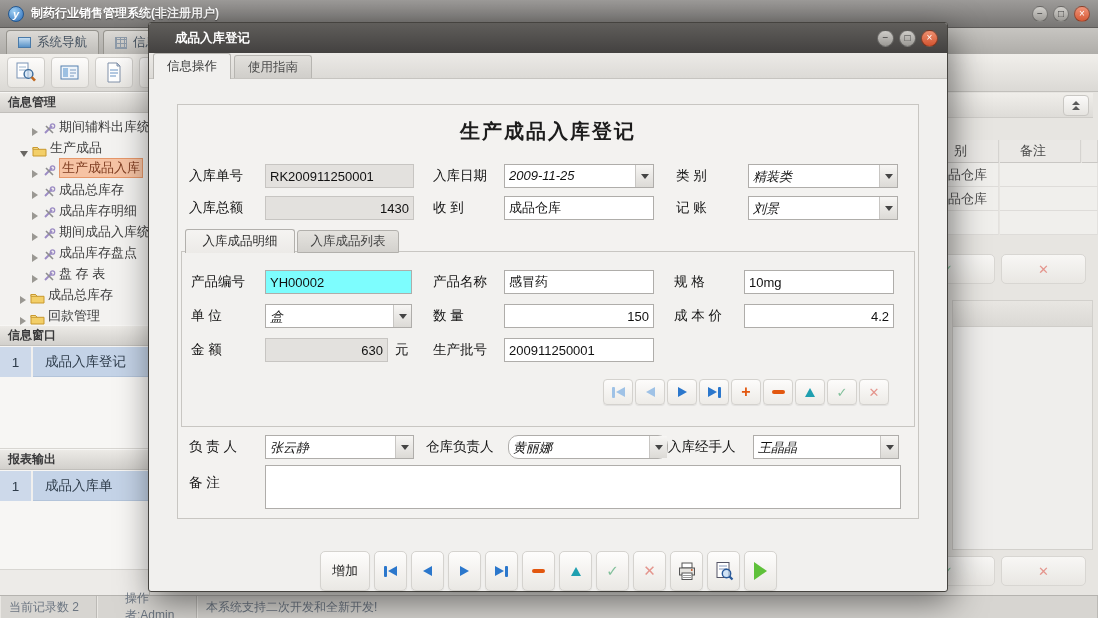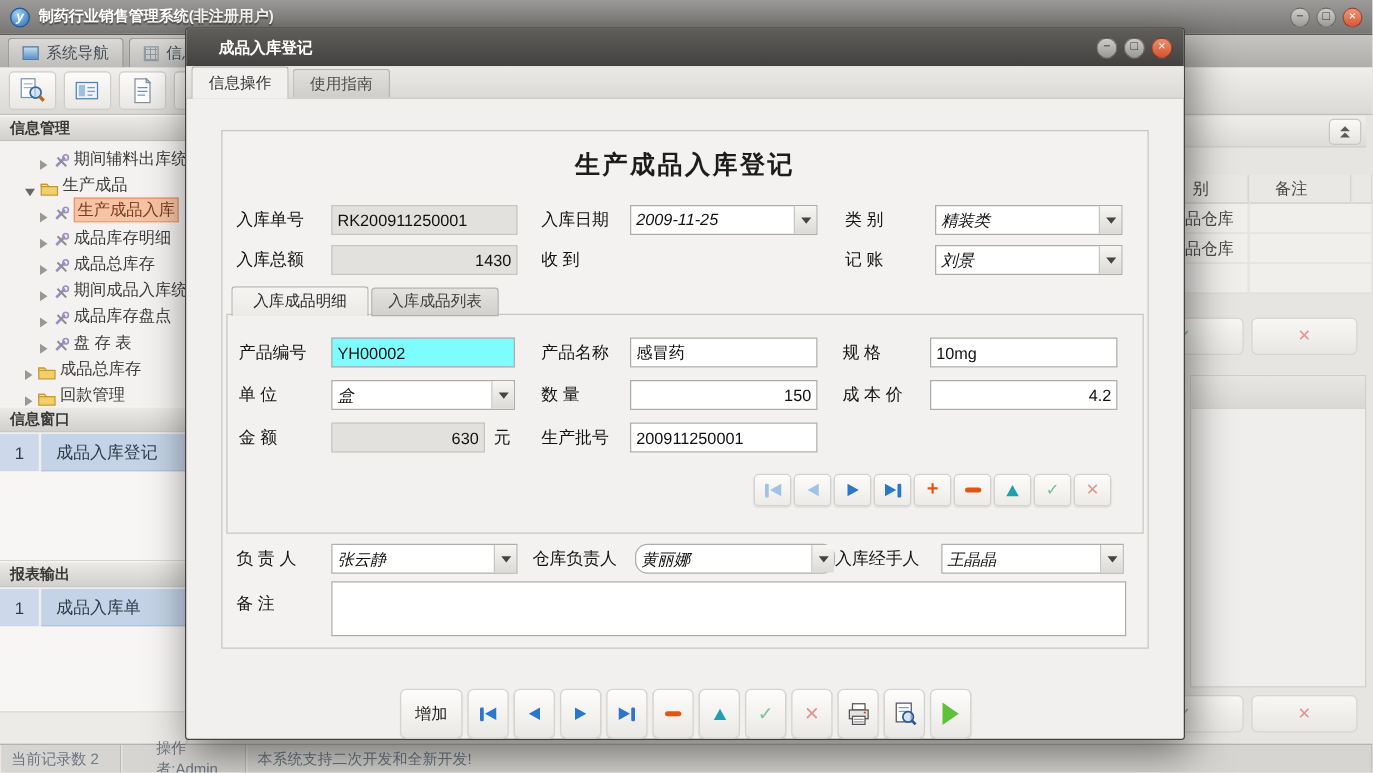--- a/index.html
+++ b/index.html
@@ -303,30 +303,30 @@
       </svg>
       <span class="sel-tree">生产成品入库</span>
     </div>
     <div class="titem">
       <span class="arr-r ind2"></span>
       <svg class="ticon" width="14" height="13" viewBox="0 0 14 13">
         <line x1="3" y1="10" x2="10" y2="3" stroke="#9c8cc4" stroke-width="2"></line>
         <circle cx="10.5" cy="3" r="2.2" fill="none" stroke="#9c8cc4" stroke-width="1.3"></circle>
         <line x1="4" y1="3" x2="11" y2="10" stroke="#8d8d8d" stroke-width="1.6"></line>
       </svg>
+      <span>成品总库存</span>
+    </div>
+    <div class="titem">
+      <span class="arr-r ind2"></span>
+      <svg class="ticon" width="14" height="13" viewBox="0 0 14 13">
+        <line x1="3" y1="10" x2="10" y2="3" stroke="#9c8cc4" stroke-width="2"></line>
+        <circle cx="10.5" cy="3" r="2.2" fill="none" stroke="#9c8cc4" stroke-width="1.3"></circle>
+        <line x1="4" y1="3" x2="11" y2="10" stroke="#8d8d8d" stroke-width="1.6"></line>
+      </svg>
       <span>成品库存明细</span>
-    </div>
-    <div class="titem">
-      <span class="arr-r ind2"></span>
-      <svg class="ticon" width="14" height="13" viewBox="0 0 14 13">
-        <line x1="3" y1="10" x2="10" y2="3" stroke="#9c8cc4" stroke-width="2"></line>
-        <circle cx="10.5" cy="3" r="2.2" fill="none" stroke="#9c8cc4" stroke-width="1.3"></circle>
-        <line x1="4" y1="3" x2="11" y2="10" stroke="#8d8d8d" stroke-width="1.6"></line>
-      </svg>
-      <span>成品总库存</span>
     </div>
     <div class="titem">
       <span class="arr-r ind2"></span>
       <svg class="ticon" width="14" height="13" viewBox="0 0 14 13">
         <line x1="3" y1="10" x2="10" y2="3" stroke="#9c8cc4" stroke-width="2"></line>
         <circle cx="10.5" cy="3" r="2.2" fill="none" stroke="#9c8cc4" stroke-width="1.3"></circle>
         <line x1="4" y1="3" x2="11" y2="10" stroke="#8d8d8d" stroke-width="1.6"></line>
       </svg>
       <span>期间成品入库统</span>
     </div>
@@ -419,20 +419,21 @@
   <div class="combo" style="left:599px; top:141px; width:150px;">
     <span class="val">精装类</span>
     <span class="dbtn">
         <span class="darr"></span>
       </span>
   </div>
 
   <div class="flabel" style="left:40px; top:173px;">入库总额</div>
   <input class="finput ro num" style="left: 116px; top: 173px; width: 149px;" readonly="" value="1430">
   <div class="flabel" style="left:284px; top:173px;">收 到</div>
+  <input class="finput" style="left: 355px; top: 173px; width: 150px;" value="成品仓库">
   <div class="flabel" style="left:527px; top:173px;">记 账</div>
   <div class="combo" style="left:599px; top:173px; width:150px;">
     <span class="val">刘景</span>
     <span class="dbtn">
         <span class="darr"></span>
       </span>
   </div>
 
   <div class="dtab active" style="left:36px; top:206px; width:110px;">入库成品明细</div>
   <div class="dtab" style="left:148px; top:207px; width:102px;">入库成品列表</div>

